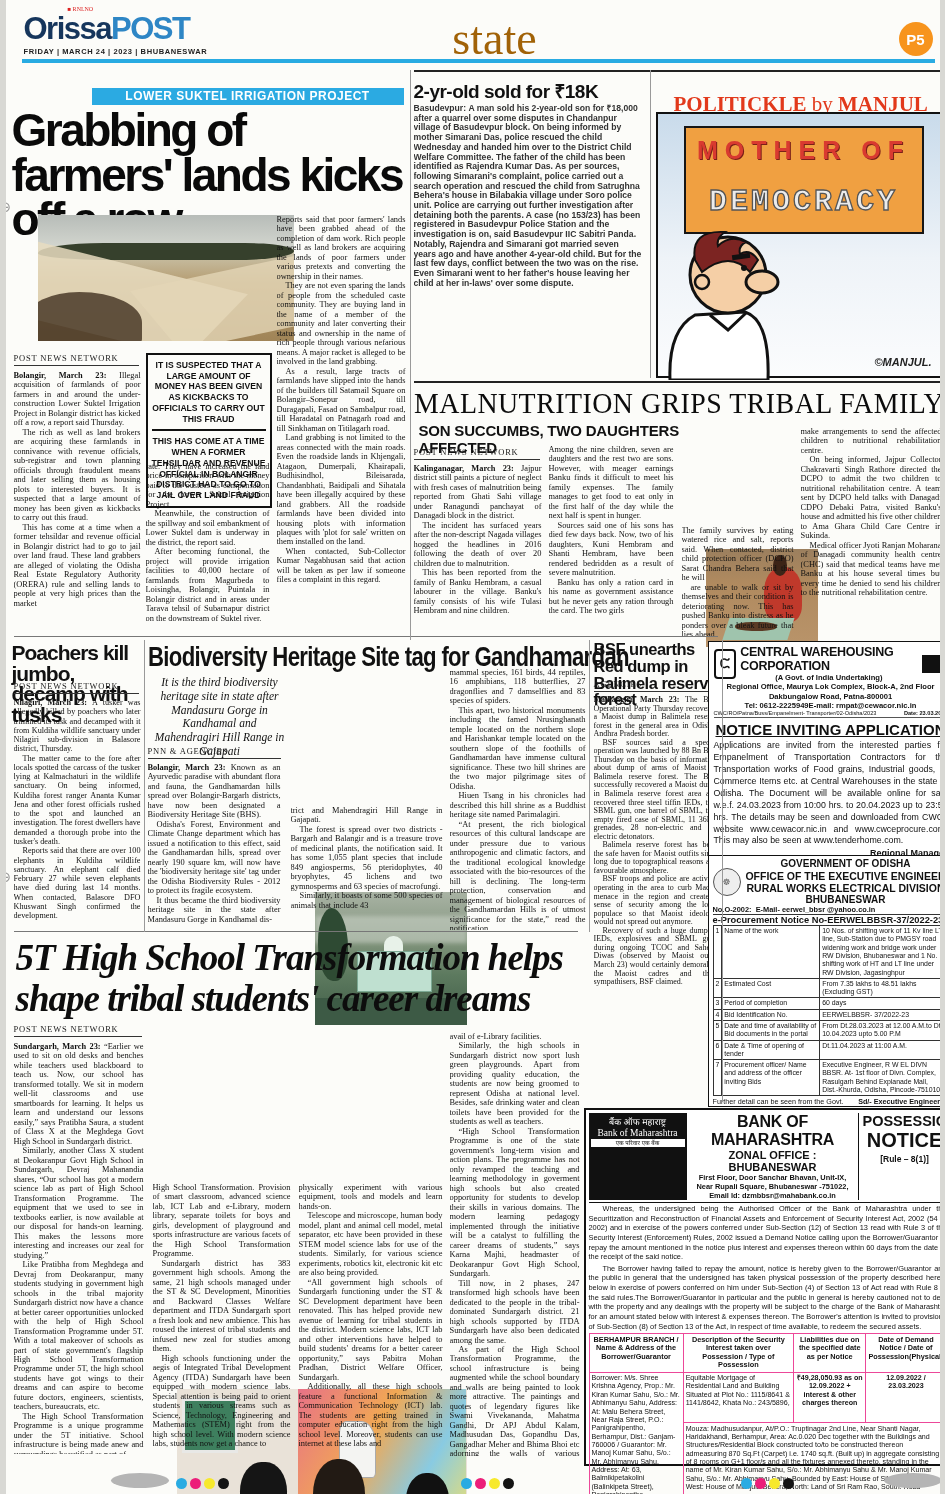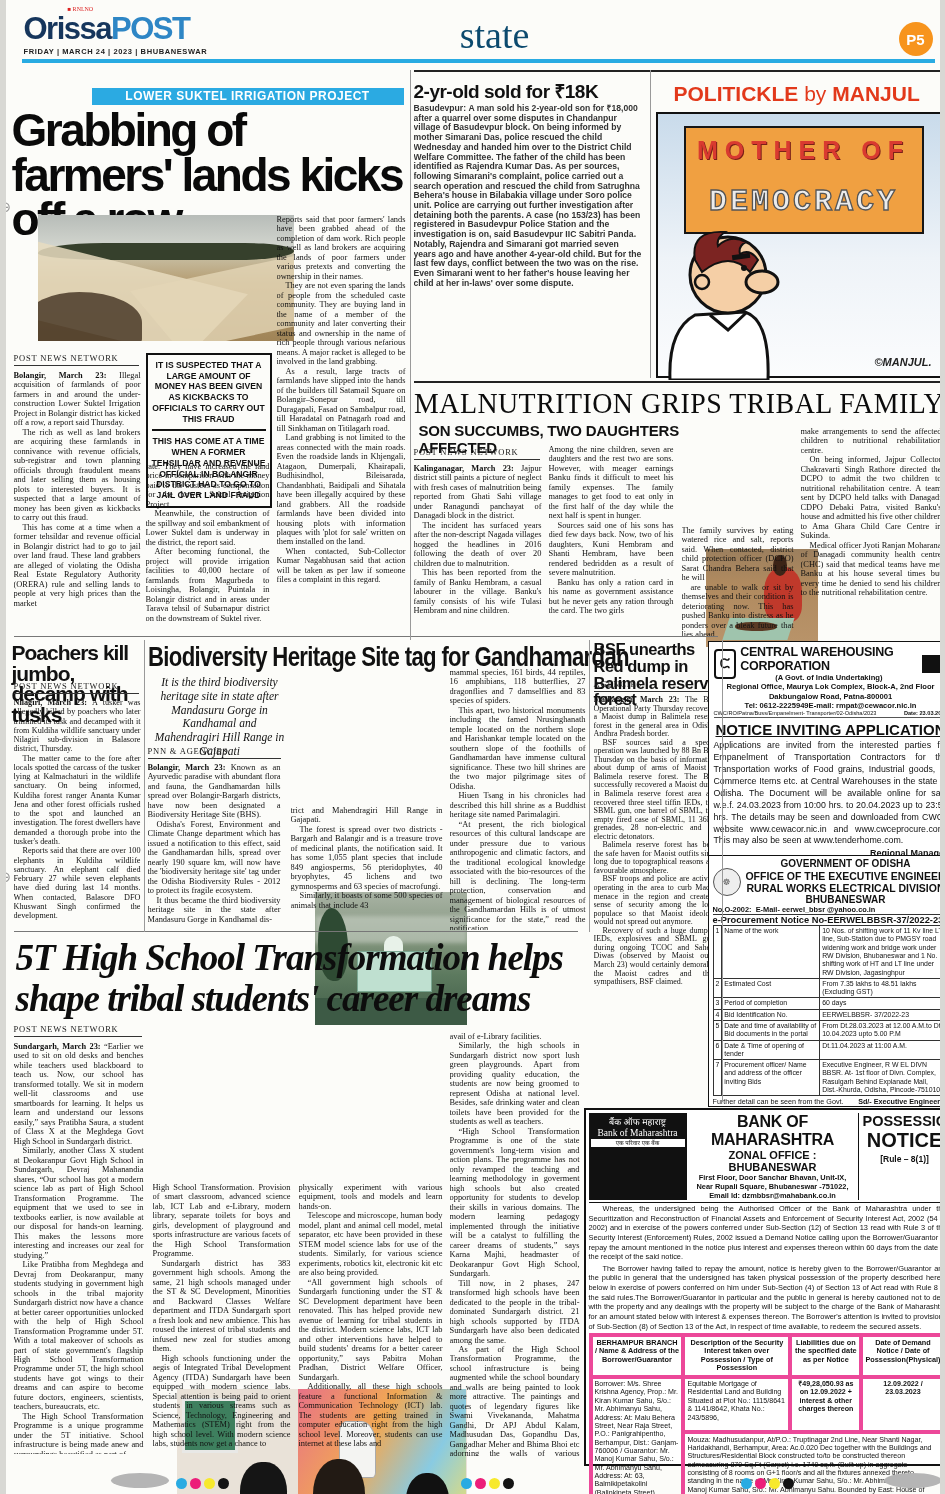--- a/index.html
+++ b/index.html
@@ -5,21 +5,21 @@
   html,body{margin:0;padding:0;background:#d8d8d4;}
   .page{position:relative;width:910px;height:1494px;margin:0 auto;background:#fcfcf9;overflow:hidden;
         font-family:"Liberation Serif",serif;color:#111;padding-left:24px;}
   .abs{position:absolute;}
 
   
   .logo-orissa{font-family:"Liberation Sans",sans-serif;font-weight:bold;font-size:31px;letter-spacing:-1.5px;color:#16365c;line-height:1;}
   .logo-post{color:#2e86c5;}
   .logo-dot{position:absolute;top:-7px;left:44px;font-size:6px;color:#d22;letter-spacing:0;}
   .dateline{font-family:"Liberation Sans",sans-serif;font-size:7.5px;font-weight:bold;color:#222;letter-spacing:.6px;margin-top:3px;}
-  .state-title{font-family:"Liberation Serif",serif;font-size:38px;color:#0c4a6e;text-align:center;line-height:1;margin-left:44px;}
+  .state-title{font-family:"Liberation Serif",serif;font-size:46px;color:#a16207;text-align:center;line-height:1;margin-left:44px;}
   .p5-badge{width:34px;height:34px;border-radius:50%;background:#f7941d;color:#fff;font-family:"Liberation Sans",sans-serif;
             font-weight:bold;font-size:15px;display:flex;align-items:center;justify-content:center;}
   .header-rule{background:#29abe2;height:4px;}
 
   
   .col{font-size:8.4px;line-height:1.13;text-align:justify;overflow:hidden;}
   .col p{margin:0;text-indent:9px;}
   .col p:first-child{text-indent:0;}
   .byline{font-family:"Liberation Serif",serif;font-size:8.5px;letter-spacing:.8px;color:#222;
           border-bottom:1px solid #333;padding-bottom:2px;}
@@ -60,21 +60,21 @@
   .ph-school .board{position:absolute;top:6%;left:2%;width:17%;height:34%;background:#3e7f5e;border:3px solid #e8e8e6;}
   .ph-school .wallp{position:absolute;top:0;left:42%;width:58%;height:100%;background:linear-gradient(120deg,#e8657e 0%,#f2a245 40%,#7ec8e3 70%,#f5e05a 100%);opacity:.9;}
   .ph-school .head1{position:absolute;bottom:6%;left:22%;width:16%;height:44%;background:#151515;border-radius:46% 46% 30% 30%;}
   .ph-school .head2{position:absolute;bottom:0;left:47%;width:18%;height:52%;background:#221a14;border-radius:46% 46% 30% 30%;}
   .ph-school .head3{position:absolute;bottom:2%;right:6%;width:15%;height:40%;background:#111;border-radius:46% 46% 30% 30%;}
   .ph-school .machine{position:absolute;top:22%;left:56%;width:12%;height:38%;background:#f4f4f2;border:1px solid #aaa;border-radius:20% 40% 10% 10%;}
 
   
   .brief-head{font-family:"Liberation Sans",sans-serif;font-weight:bold;font-size:19px;letter-spacing:-.5px;margin:0;}
   .brief-body{font-family:"Liberation Sans",sans-serif;font-weight:bold;color:#333;font-size:8.6px;line-height:1.13;text-align:left;overflow:hidden;}
-  .poli-title{font-family:Liberation Sans, sans-serif;font-weight:bold;font-size:21px;color:#e2391b;}
+  .poli-title{font-family:Liberation Serif, serif;font-weight:bold;font-size:21px;color:#e2391b;margin-top:10px;}
   .poli-title .by{font-weight:normal;}
   .cartoon{border:2px solid #111;background:linear-gradient(180deg,#c9dbeb,#eef3f8 55%,#fbfcfd);}
   .sign{position:absolute;top:12px;left:26px;width:236px;height:104px;background:#f0a041;border:2px solid #161616;
         text-align:center;}
   .sign .l1{font-family:"Liberation Sans",sans-serif;font-weight:bold;font-size:25px;color:#d93a30;letter-spacing:7px;margin-top:8px;
             text-shadow:1px 1px 0 #7a2018;}
   .sign .l2{font-family:Liberation Mono, monospace;font-weight:bold;font-size:30px;color:#ececec;letter-spacing:3px;
             -webkit-text-stroke:1.3px #555;margin-top:20px;}
   .manjul-sig{position:absolute;right:10px;bottom:8px;font-family:"Liberation Sans",sans-serif;font-style:italic;font-weight:bold;font-size:11px;color:#222;}
 
@@ -97,21 +97,21 @@
   .cwc-title{font-size:15px;font-weight:bold;text-align:center;text-decoration:underline;margin:3px 0 2px;}
   .cwc-body{font-size:8.8px;line-height:1.35;text-align:justify;}
   .cwc-icon{width:26px;height:26px;border:2px solid #111;border-radius:4px;display:flex;align-items:center;justify-content:center;
             font-weight:bold;font-size:13px;}
   .odisha-h{font-weight:bold;text-align:center;line-height:1.15;}
   .odisha-table{border-collapse:collapse;width:100%;font-size:6.9px;line-height:1.2;}
   .odisha-table td{border:1px solid #333;padding:1px 2px;vertical-align:top;}
   .seal{width:26px;height:26px;border:1.5px solid #555;border-radius:50%;background:#eee;display:flex;align-items:center;justify-content:center;font-size:9px;color:#666;}
   .bank-black{background:#111;color:#fff;text-align:center;}
   .bank-table{border-collapse:collapse;width:100%;font-size:7.1px;line-height:1.18;}
-  .bank-table td,.bank-table th{border:4px solid #ec4899;padding:1.5px 2px;vertical-align:top;text-align:left;}
+  .bank-table td,.bank-table th{border:1px solid #ec4899;padding:1.5px 2px;vertical-align:top;text-align:left;}
   .bank-table th{text-align:center;font-size:7.3px;}
   .bank-body{font-size:7.4px;line-height:1.3;text-align:justify;}
   .bank-body p{margin:0 0 2px;text-indent:14px;}
 
   
   .school-headline{font-family:"Liberation Serif",serif;font-style:italic;font-weight:bold;font-size:37px;
                    letter-spacing:-1px;line-height:1.1;margin:0;color:#0d0d0d;}
 
   
   .regmark{color:#999;font-size:15px;}

